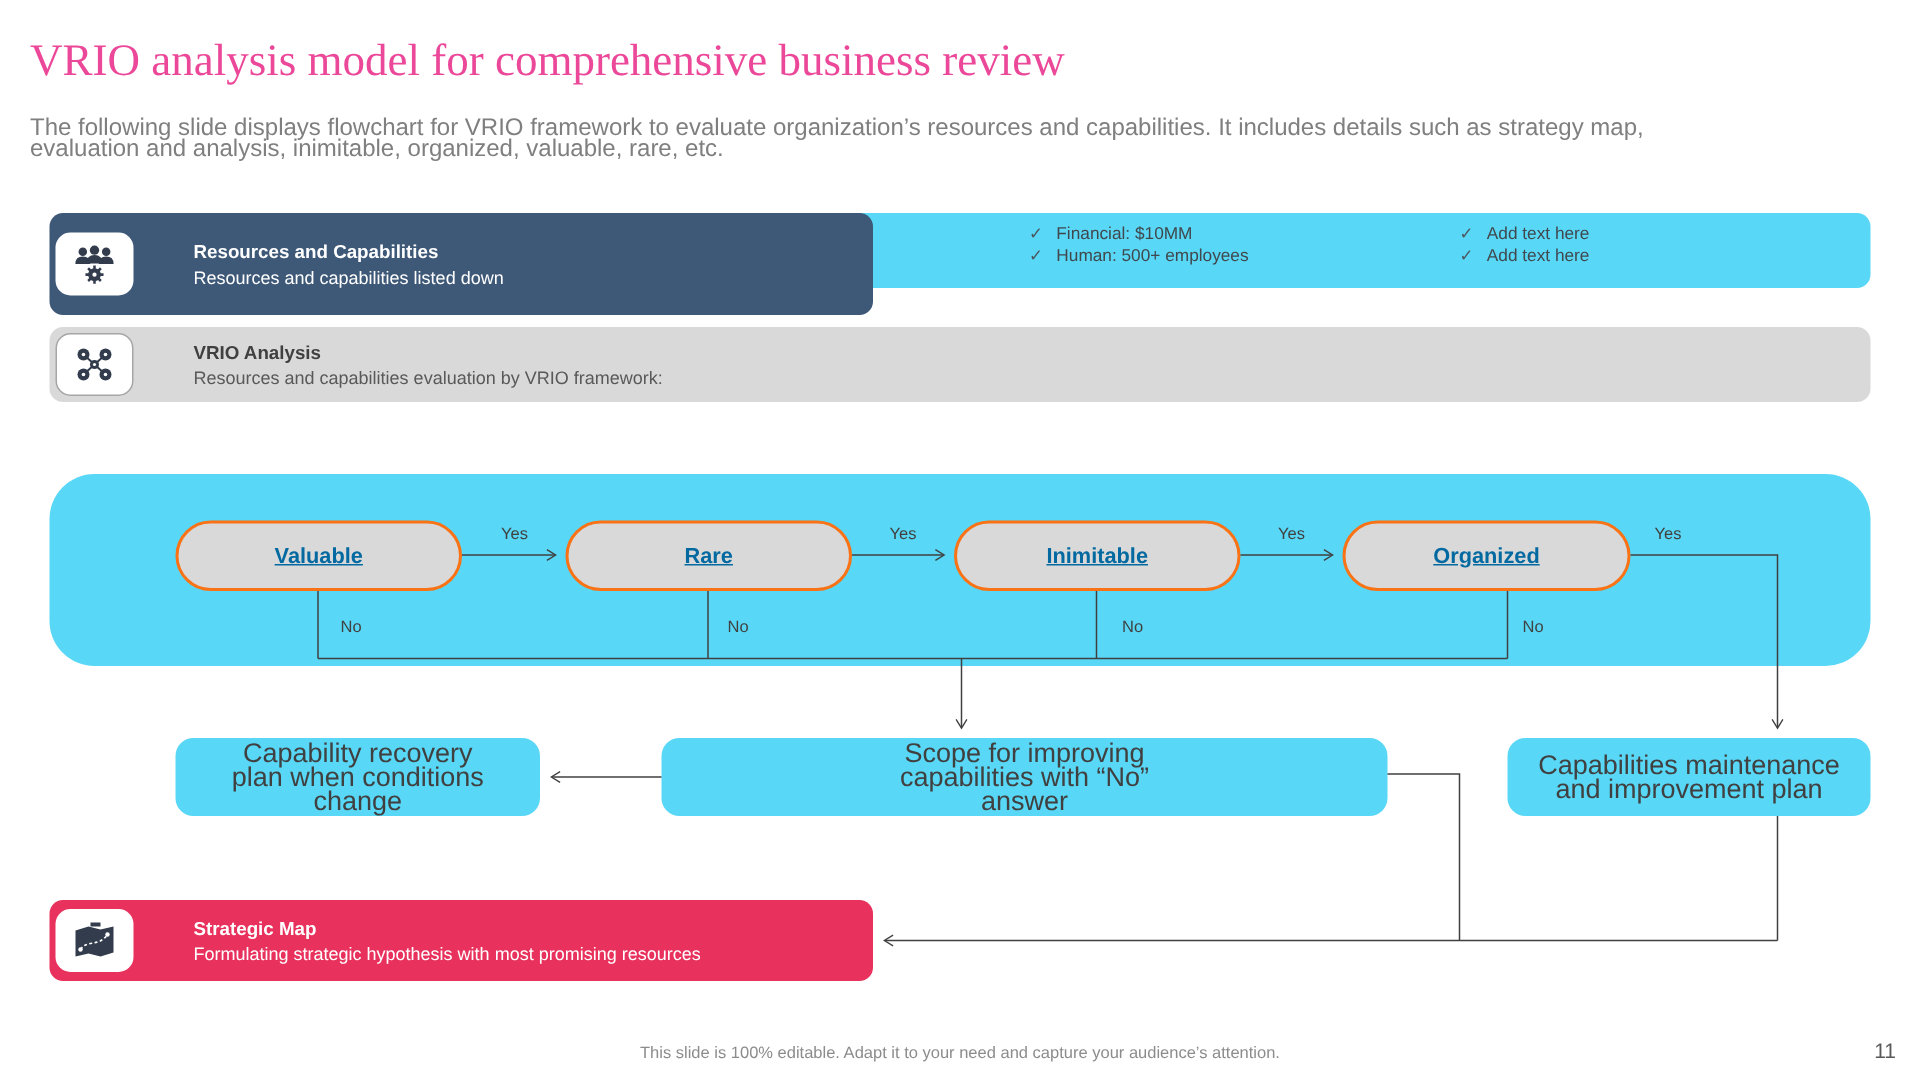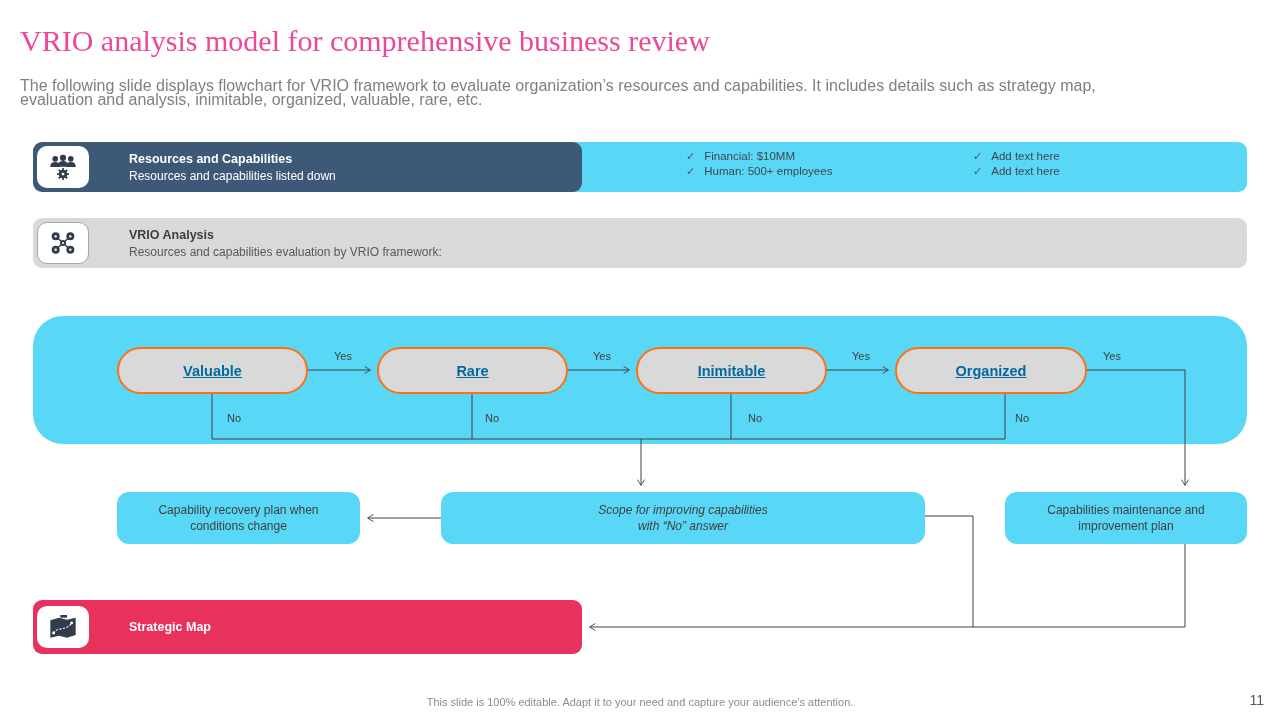--- a/index.html
+++ b/index.html
@@ -12,21 +12,21 @@
     position:absolute;left:20px;top:24px;margin:0;
     font-family:"Liberation Serif",serif;font-weight:500;font-size:30px;color:#ec4899;
   }
   .subtitle{
     position:absolute;left:20px;top:79px;width:1118px;margin:0;
     font-size:16px;line-height:14px;color:#7f7f7f;
   }
   
   .band{position:absolute;border-radius:9px;}
   .cyan-panel{left:560px;top:142px;width:687px;height:50px;background:var(--c-cyan,#58d7f6);}
-  .navy-card{left:33px;top:142px;width:549px;height:50px;background:var(--c-navy,#3e5878);}
+  .navy-card{left:33px;top:142px;width:549px;height:68px;background:var(--c-navy,#3e5878);}
   .gray-card{left:33px;top:218px;width:1214px;height:50px;background:var(--c-gray,#d9d9d9);}
   .pink-card{left:33px;top:600px;width:549px;height:54px;background:var(--c-pink,#e8315c);}
   .card-inner{display:flex;align-items:center;height:100%;}
   .icon-tile{
     width:52px;height:42px;background:#fff;border-radius:10px;margin-left:4px;
     display:flex;align-items:center;justify-content:center;flex:0 0 auto;
   }
   .icon-tile.bordered{border:1px solid #a6a6a6;width:50px;height:40px;}
   .card-text{margin-left:40px;}
   .card-title{font-size:12.5px;font-weight:bold;line-height:17px;}
@@ -51,21 +51,21 @@
     display:flex;align-items:center;justify-content:center;
     font-size:14.5px;font-weight:bold;color:#0369a1;text-decoration:underline;
   }
   .flow-label{position:absolute;font-size:11px;color:#404040;}
   .yes-label{width:40px;text-align:center;top:350px;}
   .no-label{top:412px;}
   
   .outcome{
     position:absolute;top:492px;height:52px;background:var(--c-cyan,#58d7f6);border-radius:12px;
     display:flex;align-items:center;justify-content:center;text-align:center;
-    font-size:12px;line-height:16px;color:#404040;
+    font-size:18px;line-height:16px;color:#404040;
   }
   .outcome span{display:inline-block;}
   
   .connectors{position:absolute;left:0;top:0;width:1280px;height:720px;pointer-events:none;}
   .connectors path{stroke:var(--c-line,#404040);stroke-width:1;fill:none;}
   
   .footer-note{
     position:absolute;left:0;top:696px;width:1280px;text-align:center;
     font-size:11px;color:#8c8c8c;
   }
@@ -176,39 +176,40 @@
 
   <span class="flow-label no-label" style="left:227px;">No</span>
   <span class="flow-label no-label" style="left:485px;">No</span>
   <span class="flow-label no-label" style="left:748px;">No</span>
   <span class="flow-label no-label" style="left:1015px;">No</span>
 
   <div class="outcome" style="left:117px;width:243px;">
     <span style="max-width:175px;">Capability recovery plan when conditions change</span>
   </div>
   <div class="outcome" style="left:441px;width:484px;">
-    <span style="max-width:190px;font-style:italic;">Scope for improving capabilities with “No” answer</span>
+    <span style="max-width:190px;">Scope for improving capabilities with “No” answer</span>
   </div>
   <div class="outcome" style="left:1005px;width:242px;">
     <span style="max-width:210px;">Capabilities maintenance and improvement plan</span>
   </div>
 
   <div class="band pink-card on-dark">
     <div class="card-inner">
       <div class="icon-tile">
         <svg width="32" height="28" viewBox="0 0 48 42">
           <path d="M5 11 L18 7 L30 10 L43 7 L43 33 L30 37 L18 34 L5 37 Z" fill="#323c4d"></path>
           <path d="M10 30 C16 20 28 28 37 15" stroke="#ffffff" stroke-width="1.6" stroke-dasharray="3 2.4" fill="none"></path>
           <circle cx="10" cy="30" r="2.2" fill="#ffffff"></circle>
           <circle cx="37" cy="15" r="2.2" fill="#ffffff"></circle>
           <rect x="20" y="3" width="10" height="4" fill="#323c4d"></rect>
         </svg>
       </div>
       <div class="card-text">
         <div class="card-title">Strategic Map</div>
+        <div class="card-sub">Formulating strategic hypothesis with most promising resources</div>
       </div>
     </div>
   </div>
 
   <svg class="connectors">
     <defs>
       <marker id="arrow" viewBox="0 0 10 10" refX="7.5" refY="5" markerWidth="9" markerHeight="9" orient="auto-start-reverse">
         <path d="M1.5,1 L8,5 L1.5,9" fill="none" stroke="#404040" stroke-width="1.1"></path>
       </marker>
     </defs>

